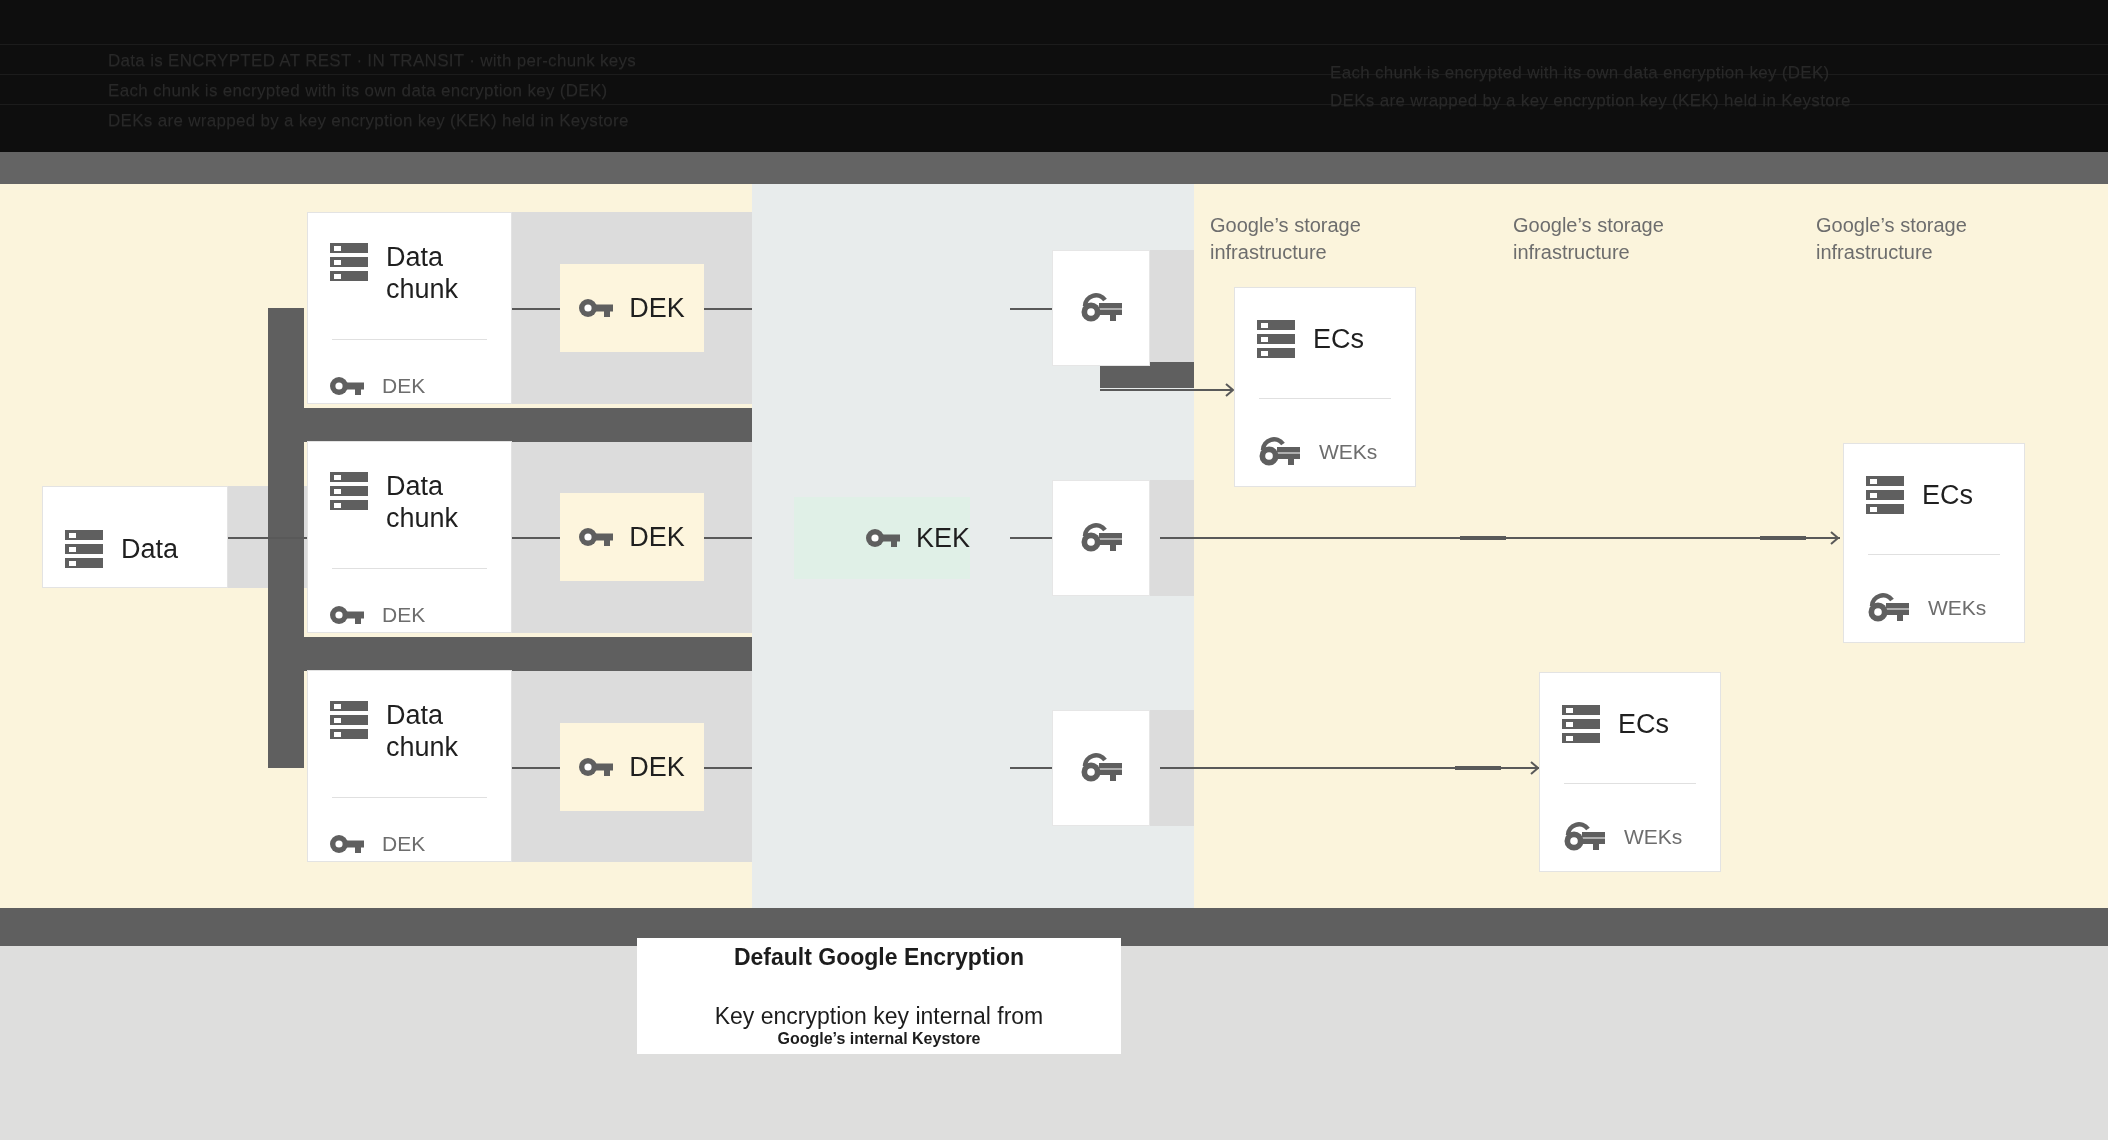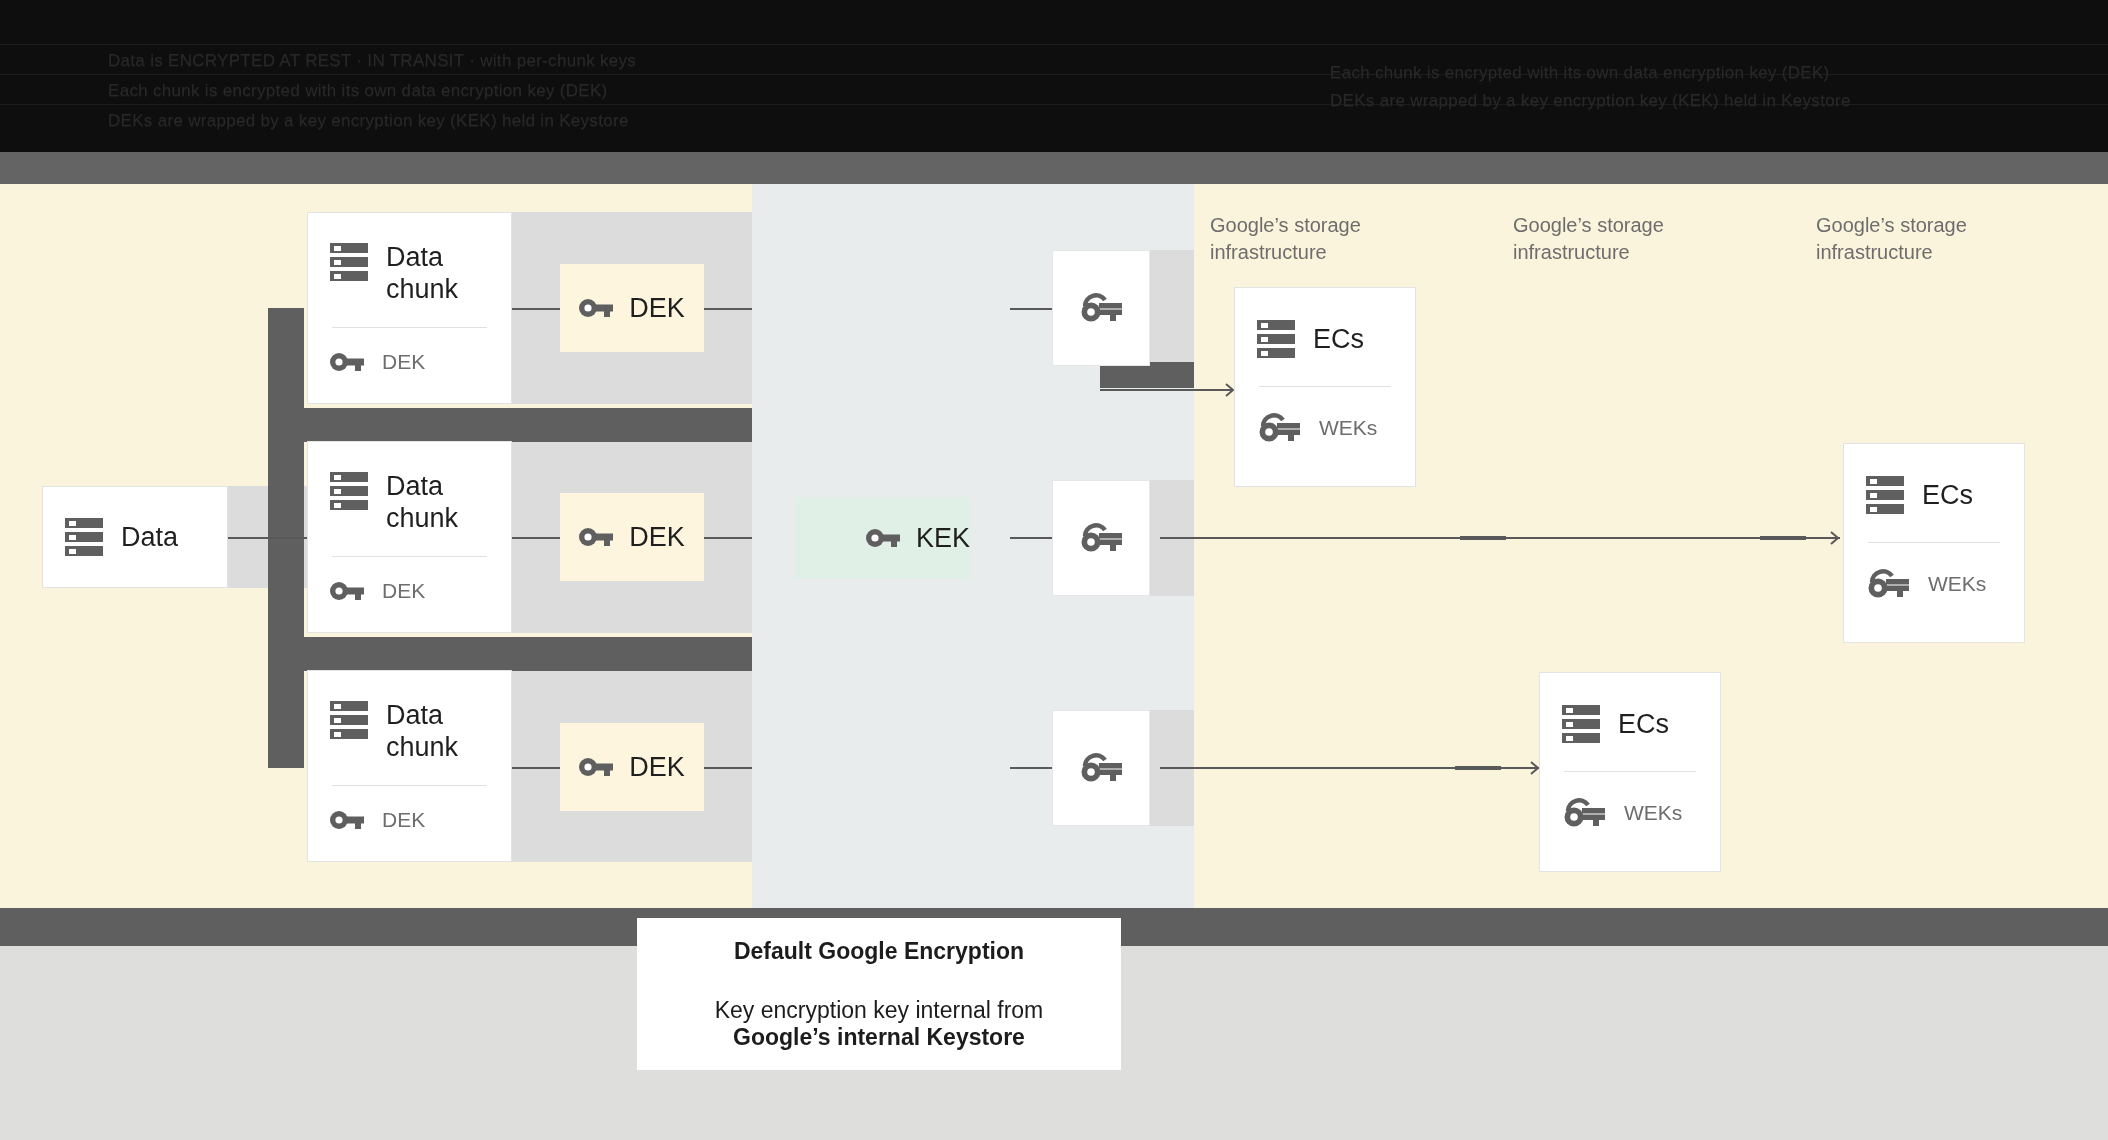--- a/index.html
+++ b/index.html
@@ -24,21 +24,21 @@
   .mid-panel{position:absolute;left:752px;top:184px;width:442px;height:724px;background:#e8ecec;}
 
   
   .grey-band{position:absolute;background:#dcdcdc;}
 
   
   .bracket{position:absolute;background:#5f5f5f;}
 
   
   .card{position:absolute;background:#fff;border:1px solid #e3e3e3;box-sizing:border-box;}
-  .card .row{display:flex;align-items:center;padding:0 22px;}
+  .card .row{display:flex;align-items:center;padding:12px 22px;}
   .card .title{font-size:27px;color:#1f1f1f;line-height:32px;margin-left:18px;}
   .card .divider{height:1px;background:#e0e0e0;margin:0 24px;}
   .card .keylabel{font-size:21px;color:#6d6d6d;margin-left:18px;}
 
   .chip{position:absolute;box-sizing:border-box;display:flex;align-items:center;
         justify-content:center;}
   .chip .chiptxt{font-size:27px;color:#1f1f1f;margin-left:16px;}
   .chip-dek{background:#fdf5dd;}
   .chip-kek{background:#e0f0e7;justify-content:flex-end;}
 
@@ -48,21 +48,21 @@
   
   .conn{position:absolute;height:2px;background:#595959;}
 
   .infra{position:absolute;font-size:20px;line-height:27px;color:#6d6d6d;white-space:pre-line;}
 
   
   .caption{position:absolute;background:#fff;box-sizing:border-box;
            display:flex;flex-direction:column;align-items:center;justify-content:center;}
   .cap-title{font-size:23px;font-weight:bold;color:#1c1c1c;}
   .cap-l1{font-size:23px;color:#1c1c1c;margin-top:32px;text-align:center;}
-  .cap-l2{font-size:23px;font-weight:bold;color:#1c1c1c;text-align:center;}
+  .cap-l2{font-size:16px;font-weight:bold;color:#1c1c1c;text-align:center;}
 
   svg{display:block;}
 </style>
 </head>
 <body>
 
 <div id="stage">
 
   <div class="hdr">
     <div class="hdr-rule" style="top:44px"></div>
@@ -402,19 +402,19 @@
             <circle cx="12" cy="19" r="3.8" fill="#fff"></circle>
           <rect x="20" y="10" width="23" height="5.5" fill="#5f5f5f"></rect>
           <rect x="20" y="16.5" width="23" height="5.5" fill="#5f5f5f"></rect>
           <rect x="31" y="22" width="6" height="6" fill="#5f5f5f"></rect>
         </svg>
       </span>
       <span class="keylabel">WEKs</span>
     </div>
   </div>
 
-  <div class="caption" style="left:637px;top:918px;width:484px;height:152px;">
+  <div class="caption" style="left:637px;top:938px;width:484px;height:116px;">
     <div class="cap-title">Default Google Encryption</div>
     <div class="cap-l1">Key encryption key internal from</div>
     <div class="cap-l2">Google’s internal Keystore</div>
   </div>
 
 </div>
 
 </body></html>

